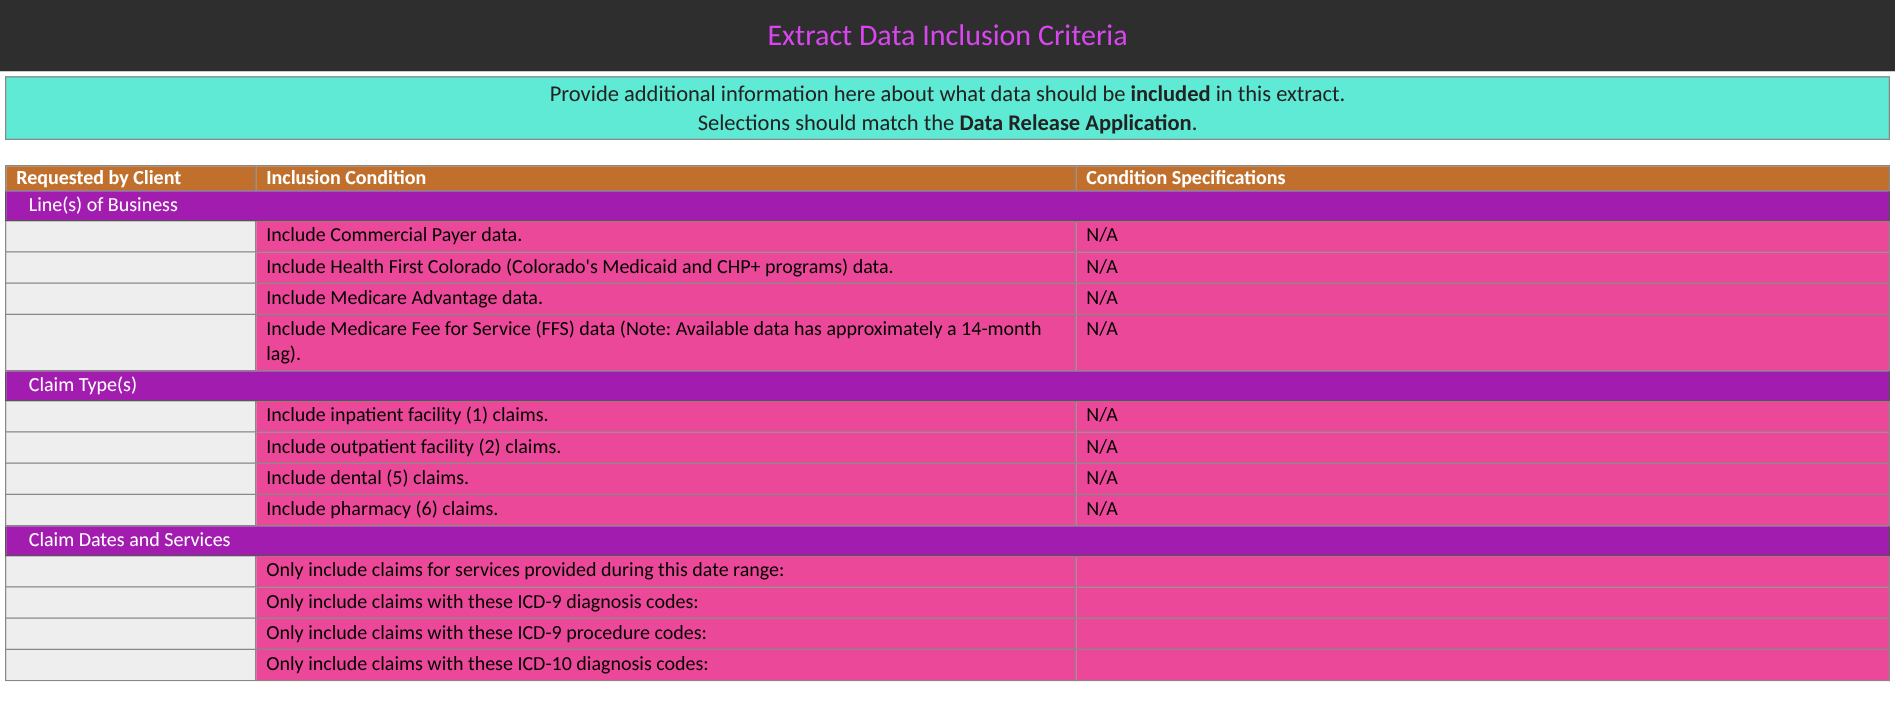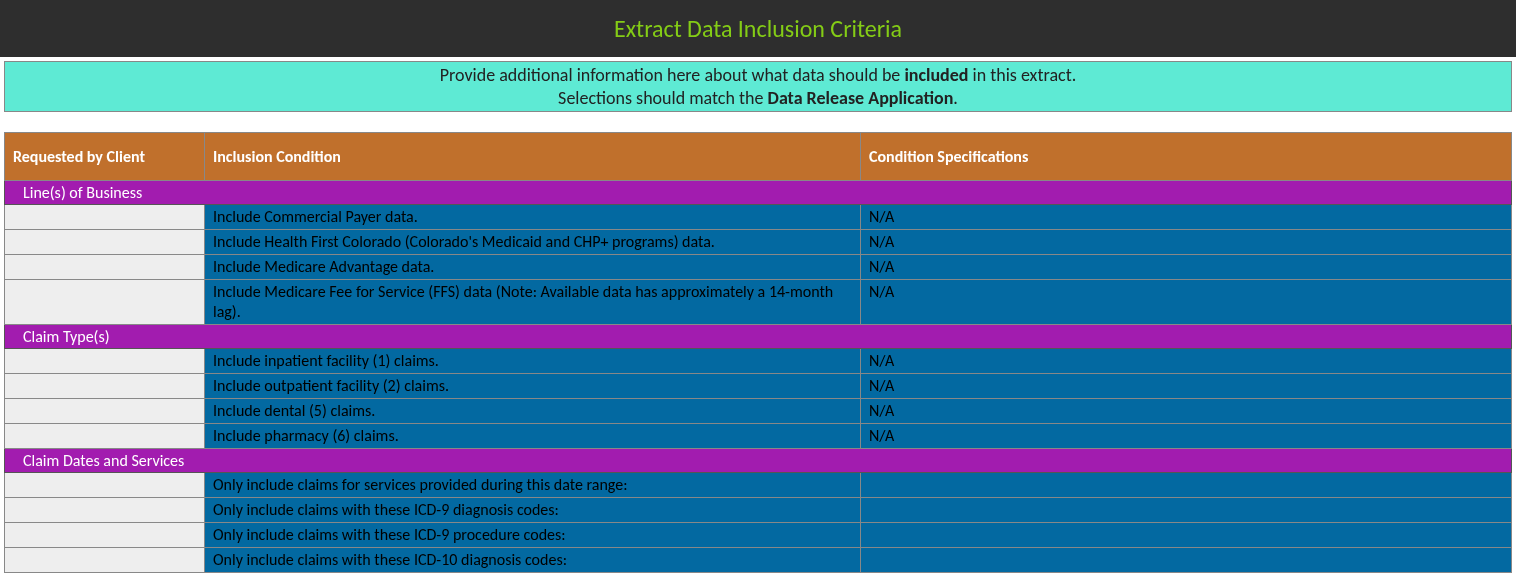--- a/index.html
+++ b/index.html
@@ -5,21 +5,21 @@
   * { box-sizing: border-box; margin: 0; padding: 0; }
   body {
     font-family: Calibri, "Segoe UI", Arial, sans-serif;
     background: #ffffff;
     width: 1516px;
     font-size: 16px;
     color: #000;
   }
   .title-bar {
     background: #2e2e2e;
-    color: #84cc16;
+    color: #d946ef;
     text-align: center;
     font-size: 24px;
     padding: 14px 0 14px 0;
     font-weight: 400;
   }
   .instruction-bar {
     background: #5eead4;
     border: 1px solid #888;
     margin: 4px 4px 0 4px;
     text-align: center;
@@ -37,37 +37,37 @@
     table-layout: fixed;
   }
   col.c1 { width: 200px; }
   col.c2 { width: 656px; }
   col.c3 { width: auto; }
   th {
     background: #c0702c;
     color: #ffffff;
     font-weight: bold;
     text-align: left;
-    padding: 14px 8px;
+    padding: 0 8px;
     font-size: 16px;
     border: 1px solid #888;
   }
   tr.section-header td {
     background: #a21caf;
     color: #ffffff;
     font-weight: normal;
     padding: 2px 8px 2px 18px;
     border: 1px solid #555;
   }
   tr.section-header td.first { padding-left: 18px; }
   tr.data-row td {
     border: 1px solid #888;
     padding: 2px 8px;
     vertical-align: top;
-    background: #0369a1;
+    background: #ec4899;
     line-height: 1.25;
   }
   tr.data-row td.req {
     background: #eeeeee;
   }
 </style>
 </head>
 <body>
 
 <div class="title-bar">Extract Data Inclusion Criteria</div>

